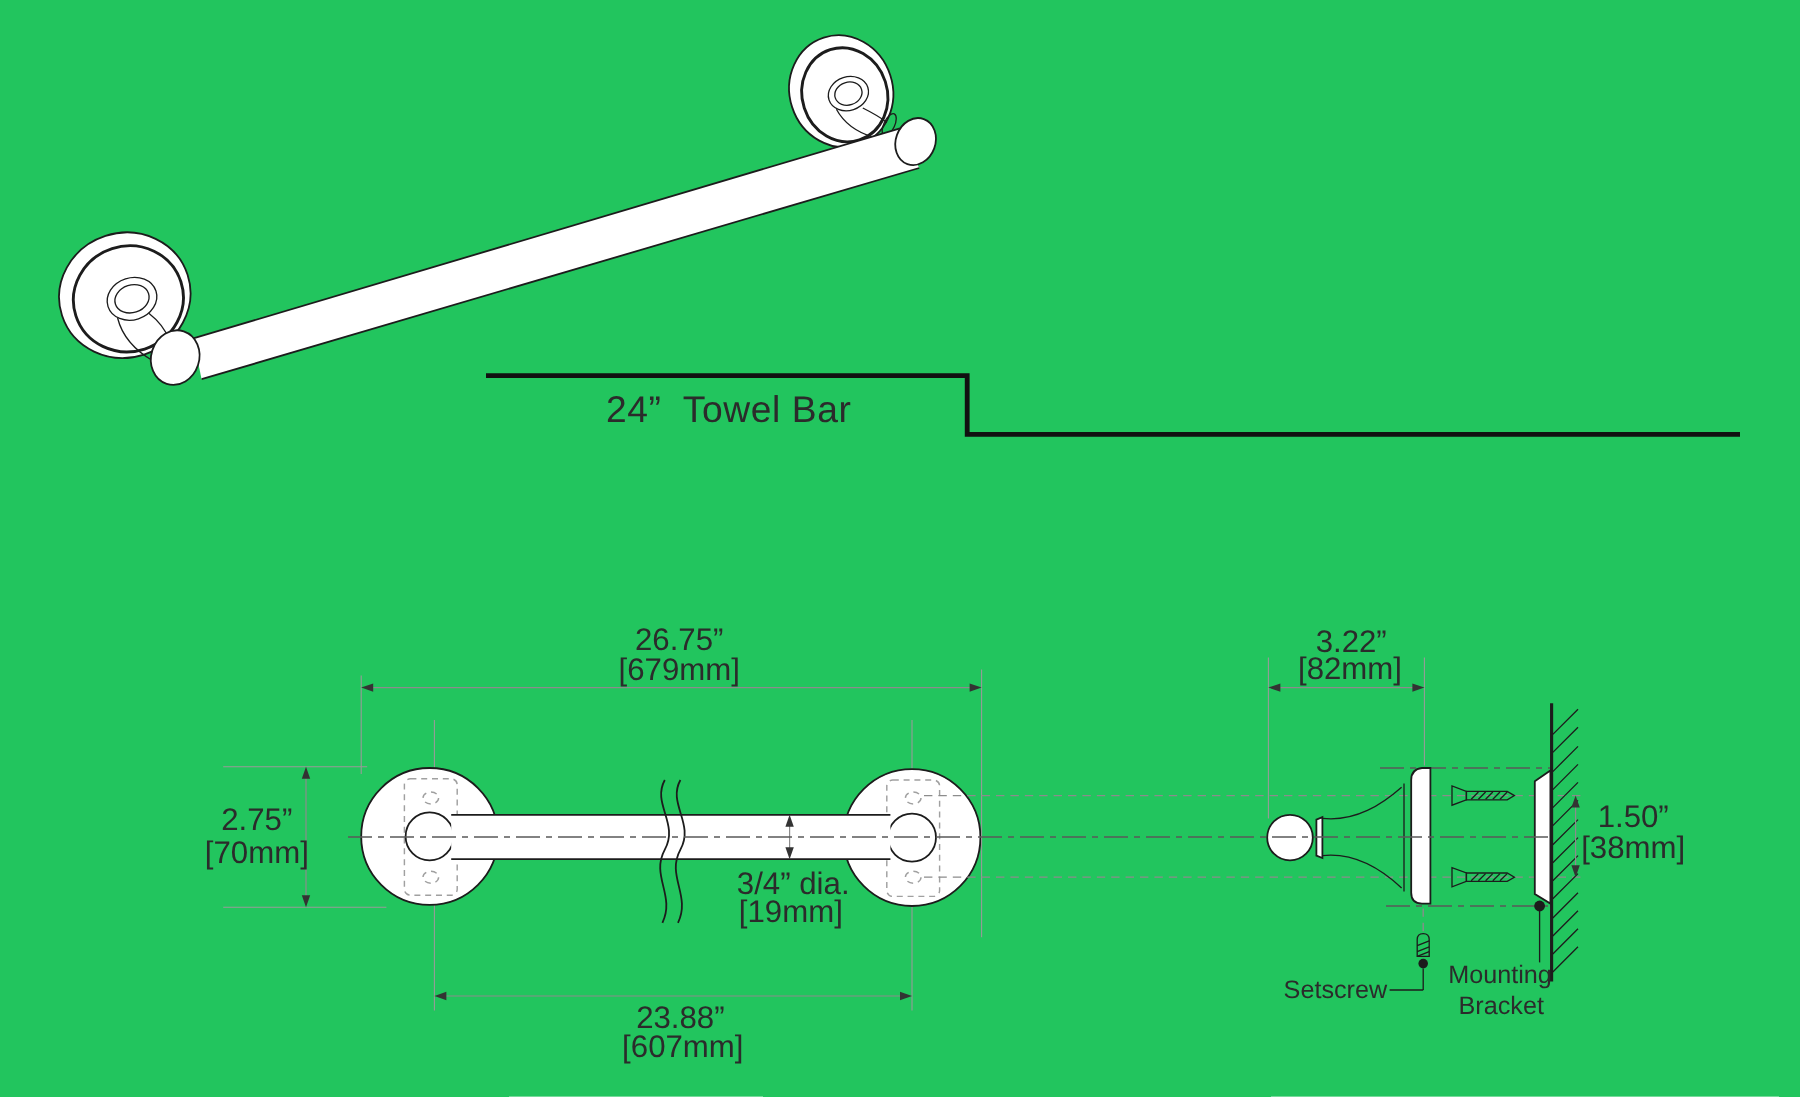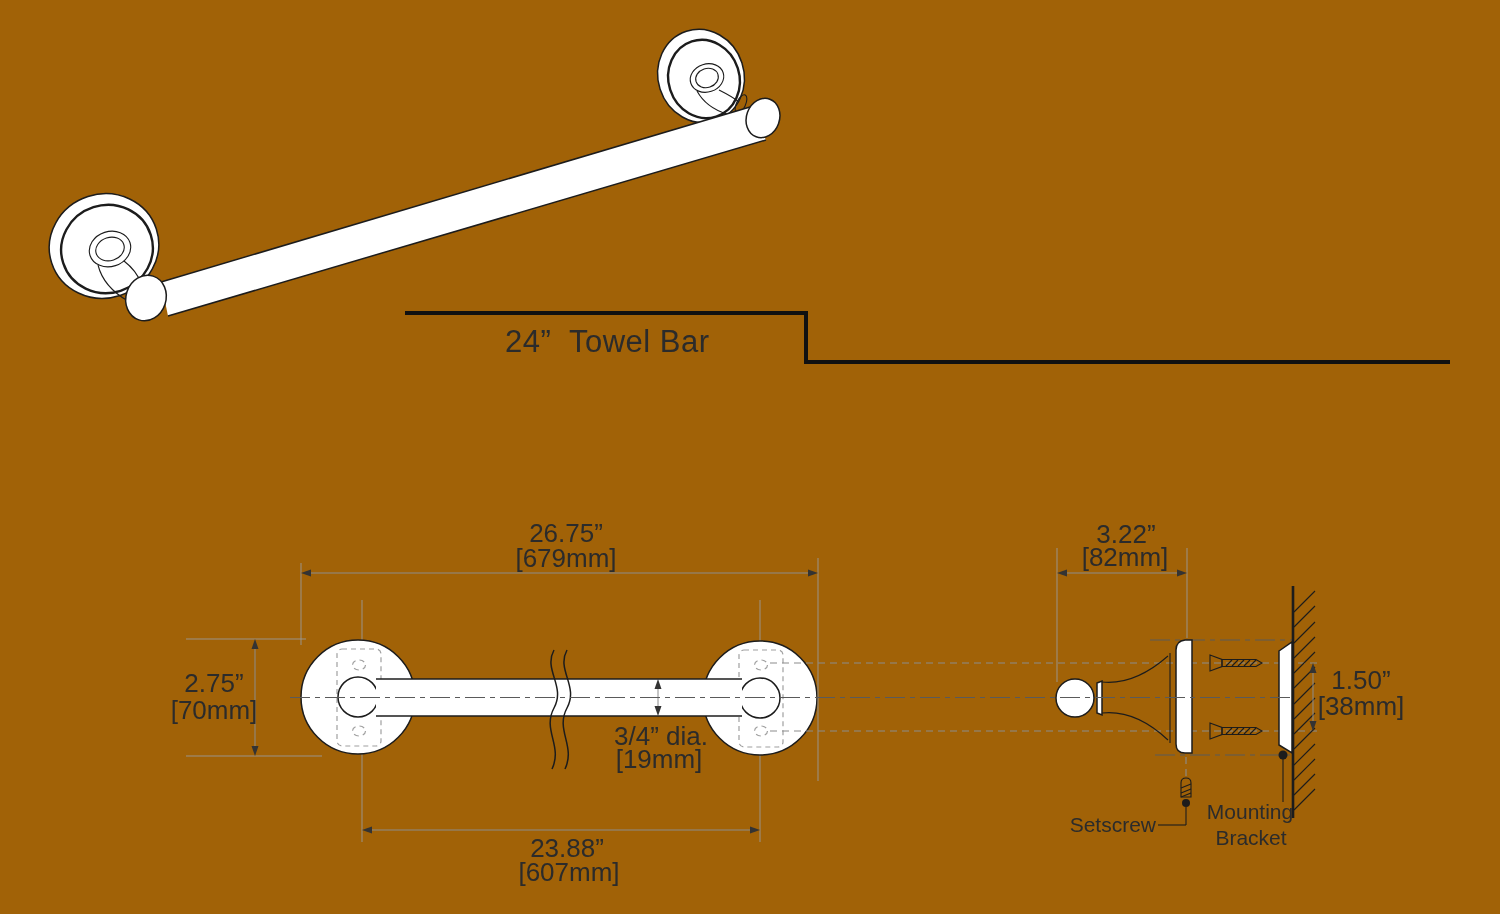--- a/index.html
+++ b/index.html
@@ -1,16 +1,16 @@
 <!DOCTYPE html>
 <html><head>
 <meta charset="utf-8">
 <style>
   html,body{margin:0;padding:0;background:#fff;}
-  .sheet{position:relative;width:1500px;height:914px;background:#a16207;overflow:hidden;
+  .sheet{position:relative;width:1500px;height:914px;background:#22c55e;overflow:hidden;
          font-family:"Liberation Sans",sans-serif;}
   svg{position:absolute;left:0;top:0;}
   text{fill:#2b2b2b;}
   .dim-text{font-size:26px;}
   .label-text{font-size:21px;}
   .title-text{font-size:31px;letter-spacing:0.5px;}
   .draw{stroke:#1c1c1c;stroke-width:1.5;fill:none;}
   .draw-thin{stroke:#1c1c1c;stroke-width:1.1;fill:none;}
   .draw-fill{stroke:#1c1c1c;stroke-width:1.5;fill:#ffffff;}
   .rim{stroke:#1c1c1c;stroke-width:2.4;fill:none;}

